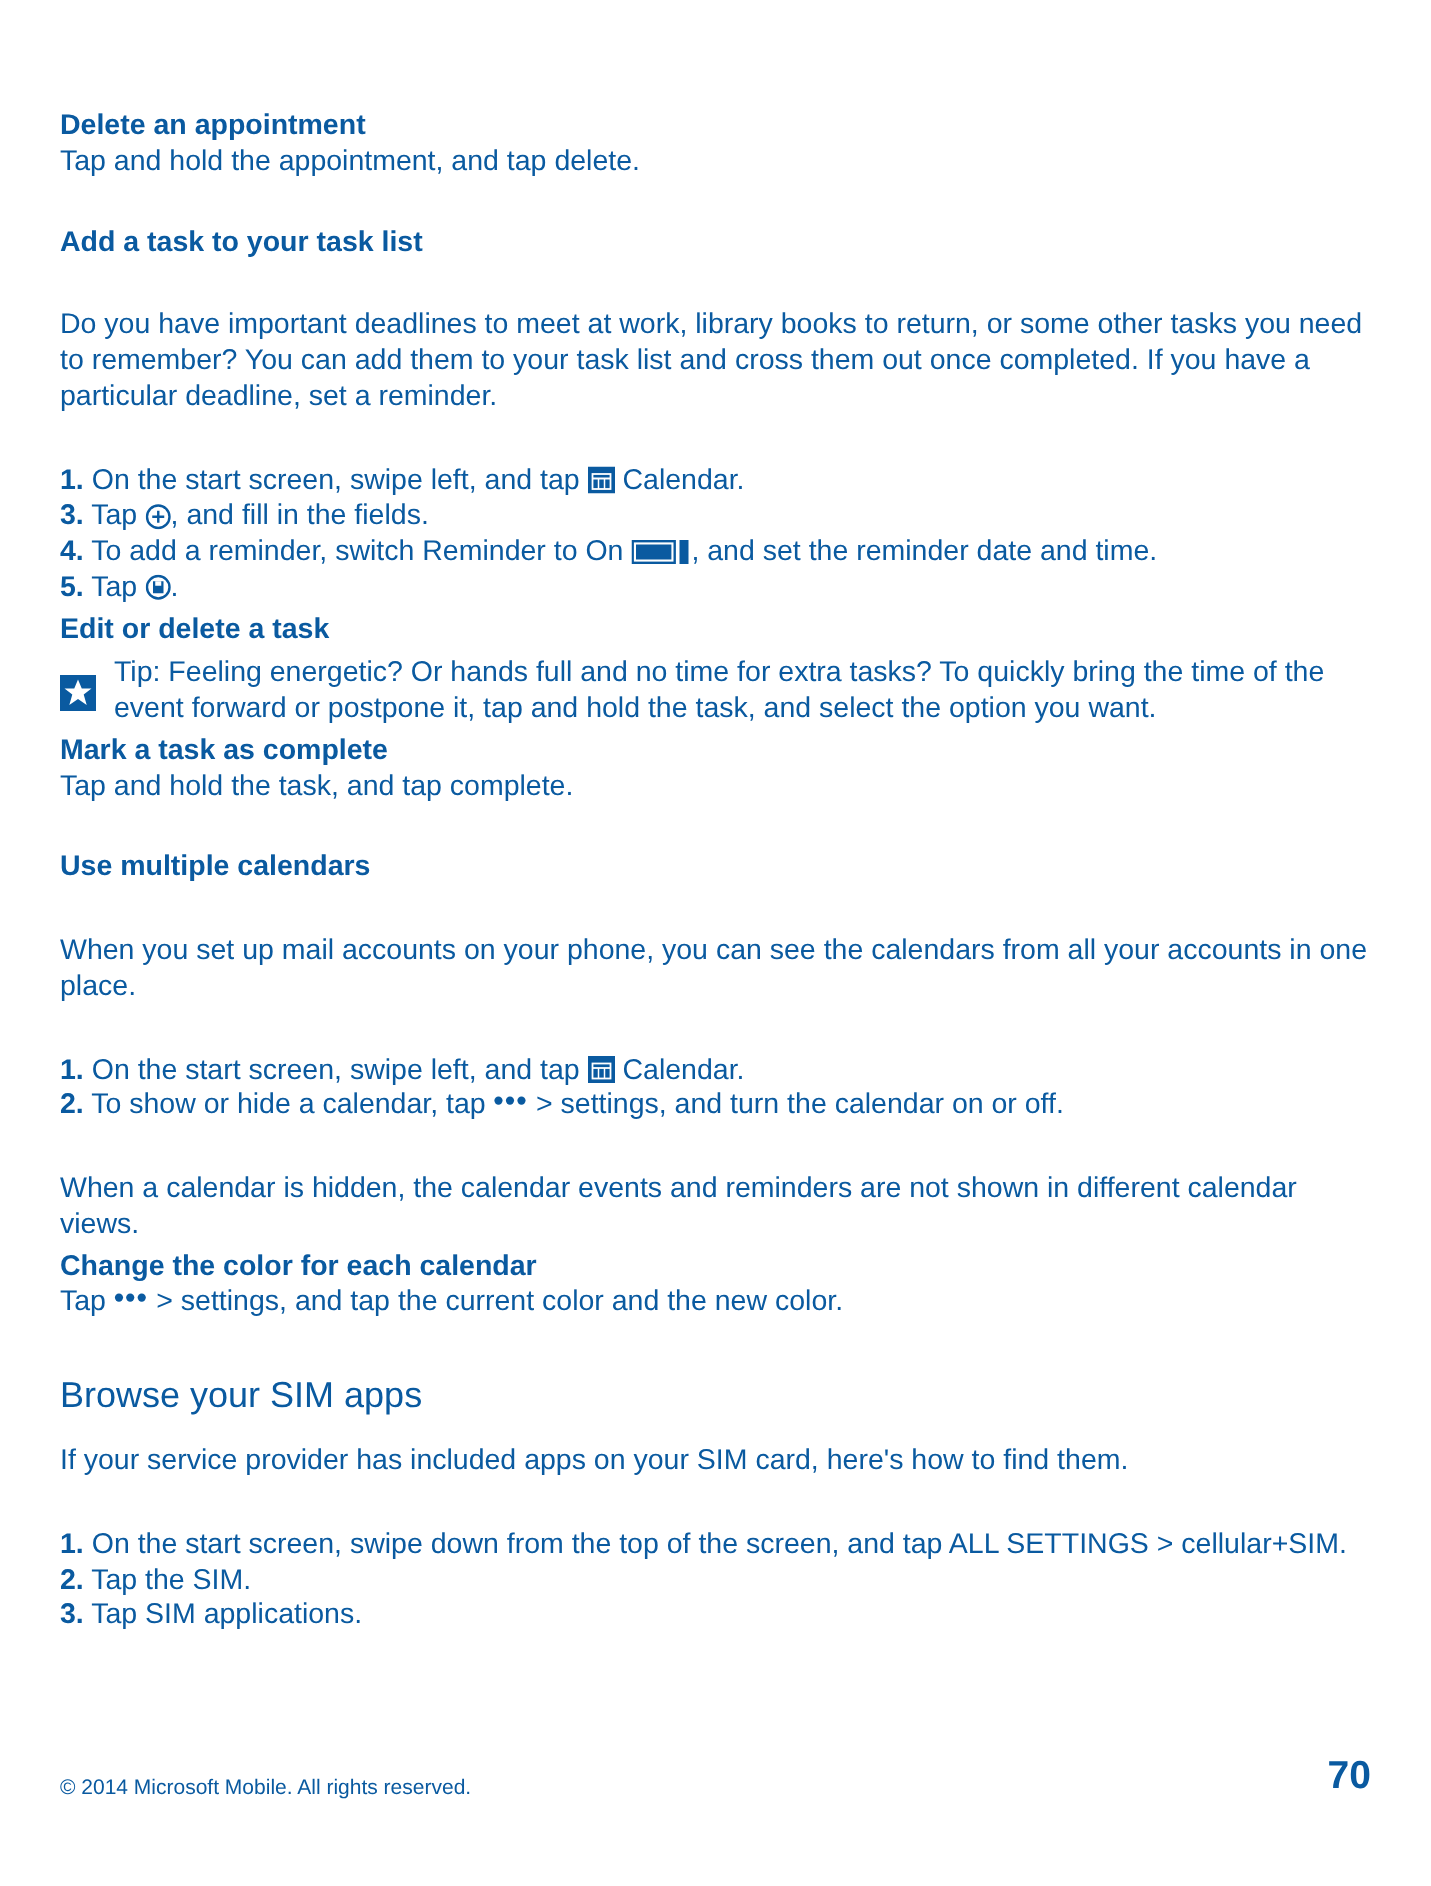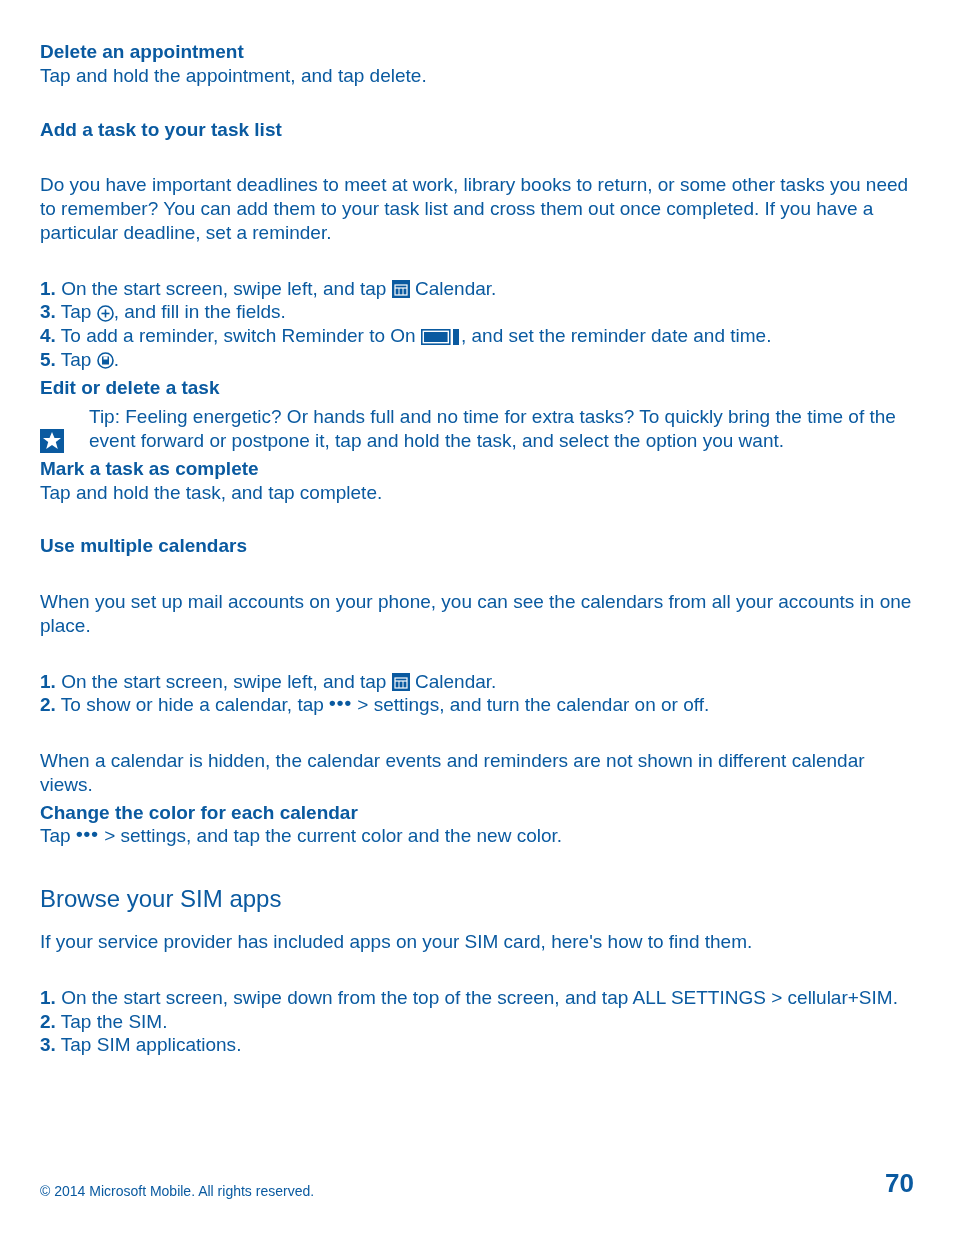--- a/index.html
+++ b/index.html
@@ -10,21 +10,21 @@
     height: 1257px;
     font-family: "Segoe UI", Arial, sans-serif;
     color: #0a5aa0;
     background: #fff;
   }
   .page {
     position: relative;
     box-sizing: border-box;
     width: 954px;
     height: 1257px;
-    padding: 40px 40px 0 40px;
+    padding: 72px 40px 0 40px;
   }
   .content {
     font-size: 19px;
     line-height: 1.25;
   }
   .subhead {
     font-weight: 700;
     margin-top: 0;
     margin-bottom: 0;
   }
@@ -46,22 +46,22 @@
   }
   .icon svg { display: block; }
   .dots {
     font-weight: 800;
     letter-spacing: 1px;
     position: relative;
     top: -2px;
   }
   .tip-row {
     display: flex;
-    align-items: flex-end;
-    gap: 25px;
+    align-items: center;
+    gap: 12px;
     margin-top: 6px;
   }
   .tip-icon {
     flex: 0 0 auto;
     margin-top: 2px;
   }
   .footer {
     position: absolute;
     bottom: 58px;
     left: 40px;

